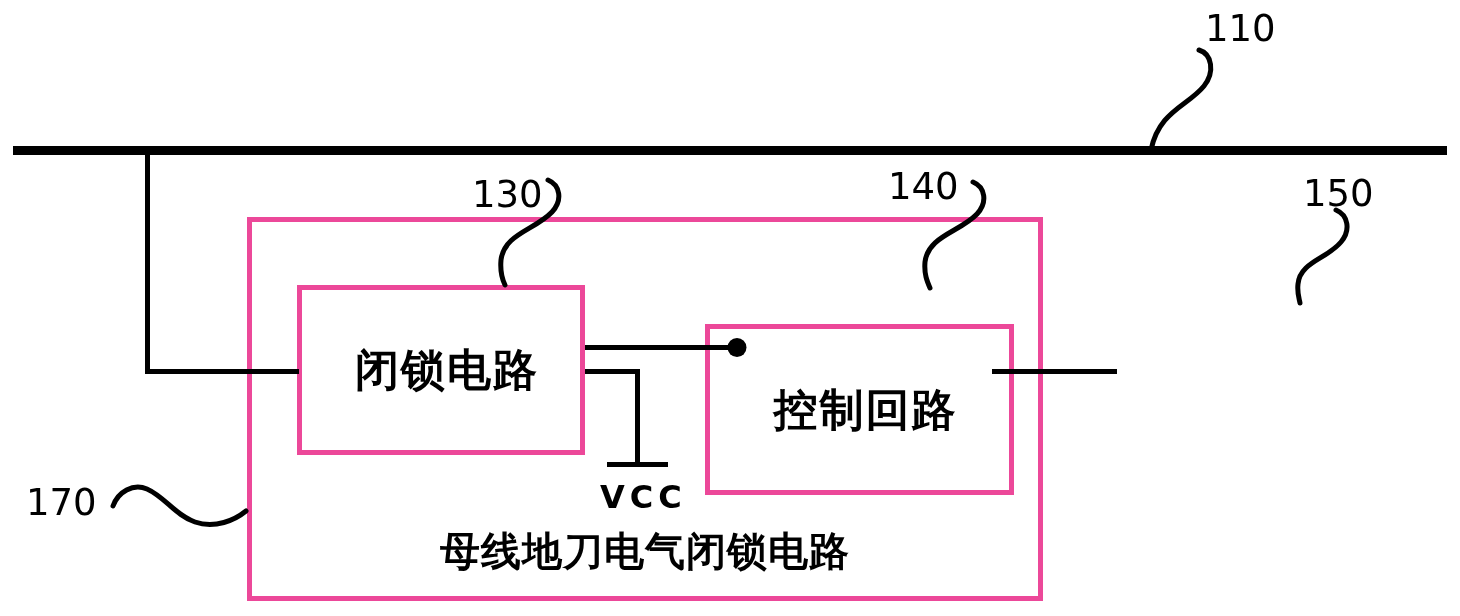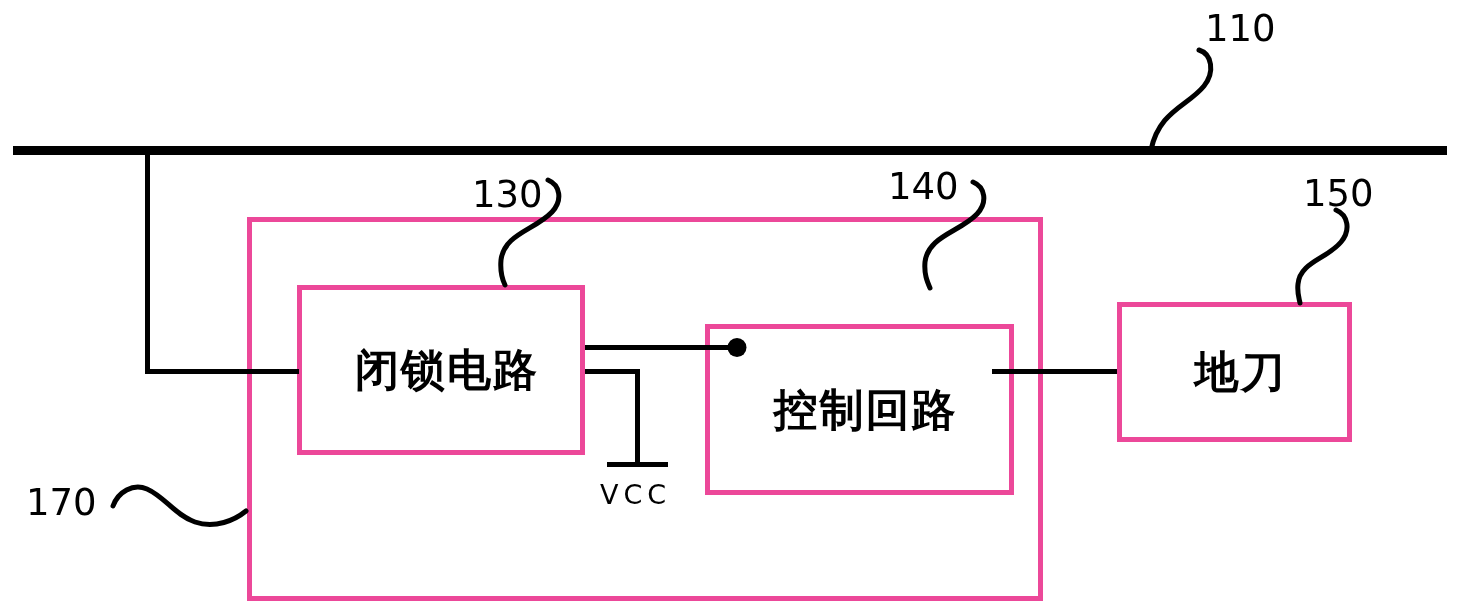--- a/index.html
+++ b/index.html
@@ -32,22 +32,22 @@
   }
   .refnum{
     position:absolute;
     font-size:37px;
     font-weight:400;
     line-height:1;
     white-space:nowrap;
   }
   .vcc{
     position:absolute;
-    font-size:27px;
-    font-weight:400;
+    font-size:32px;
+    font-weight:700;
     letter-spacing:5px;
     line-height:1;
   }
   .caption{
     position:absolute;
     left:247px;top:531px;width:796px;
     text-align:center;
     font-size:40px;
     font-weight:600;
     letter-spacing:1px;
@@ -63,23 +63,20 @@
   <div class="box" style="left:247px;top:217px;width:796px;height:384px;"></div>
 
   <div class="box" style="left:297px;top:285px;width:288px;height:170px;">
     <div class="box-label">闭锁电路</div>
   </div>
 
   <div class="box" style="left:705px;top:285px;width:309px;height:171px;margin-top:39px;">
     <div class="box-label">控制回路</div>
   </div>
 
-  <div class="box" style="left:1117px;top:302px;width:235px;height:140px;">
-    <div class="box-label">地刀</div>
-  </div>
 
   <svg class="overlay" viewBox="0 0 1460 616">
 
     <line x1="13" y1="150.5" x2="1447" y2="150.5" stroke="#000" stroke-width="9"></line>
 
     <polyline points="147.5,154 147.5,371.5 299,371.5" fill="none" stroke="#000" stroke-width="5"></polyline>
 
     <line x1="585" y1="347.5" x2="737" y2="347.5" stroke="#000" stroke-width="5"></line>
     <circle cx="737" cy="347.5" r="9.5" fill="#000"></circle>
 
@@ -96,14 +93,15 @@
   </svg>
 
   <div class="refnum" style="left:1175px;top:10px;margin-left:30px;">110</div>
   <div class="refnum" style="left:462px;top:176px;margin-left:10px;">130</div>
   <div class="refnum" style="left:888px;top:168px;">140</div>
   <div class="refnum" style="left:1303px;top:175px;text-align:right;">150</div>
   <div class="refnum" style="left:26px;top:484px;">170</div>
 
   <div class="vcc" style="left:600px;top:481px;">VCC</div>
 
+  <div class="caption">母线地刀电气闭锁电路</div>
 
 </div>
 
 </body></html>

